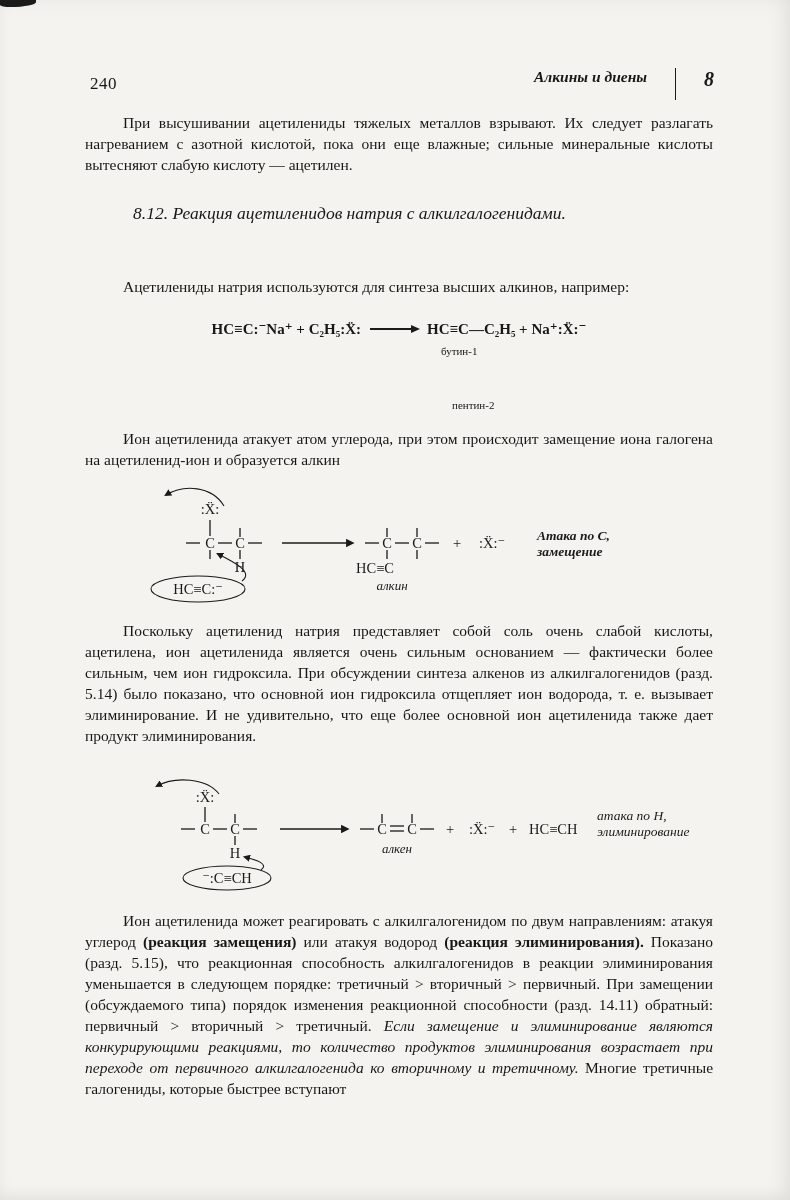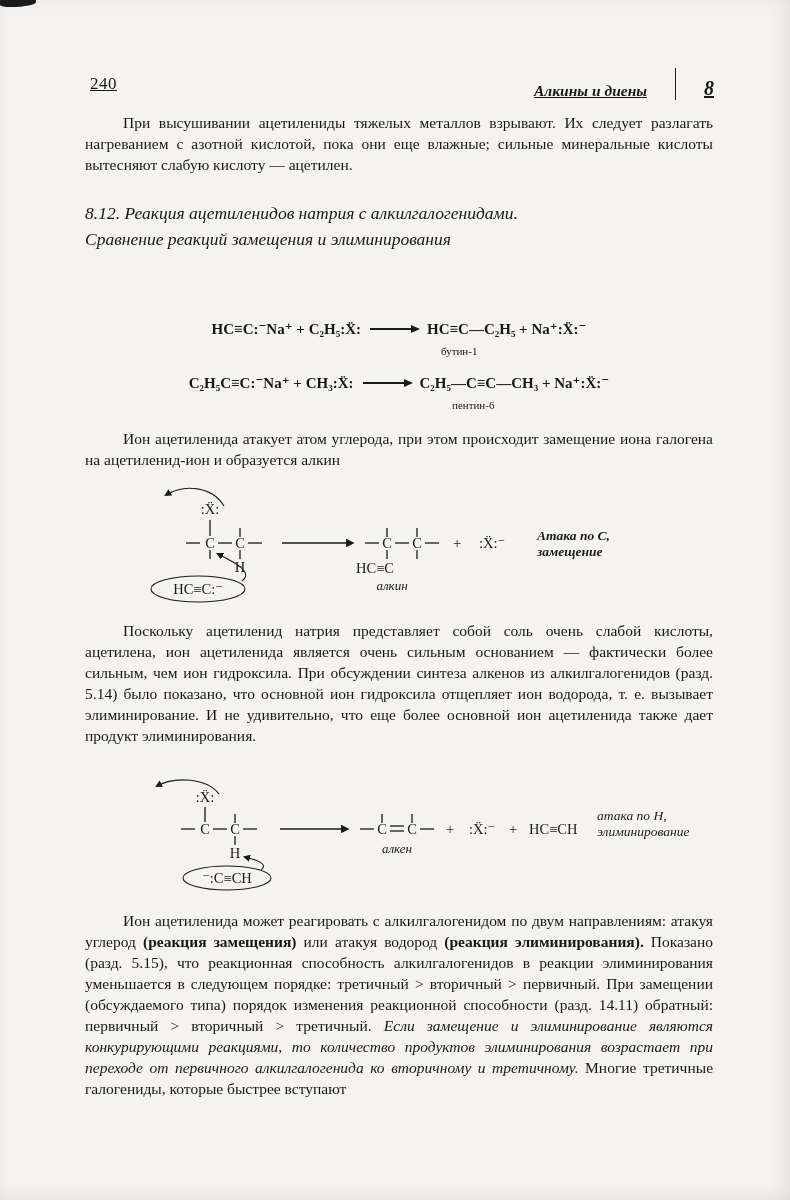--- a/index.html
+++ b/index.html
@@ -14,38 +14,38 @@
   .page {
     position:absolute; inset:0;
     box-shadow: inset -8px 0 18px rgba(0,0,0,0.05), inset 0 -6px 14px rgba(0,0,0,0.04);
   }
   .scan-mark {
     position:absolute; top:0; left:0; width:36px; height:7px;
     background:#1b1b1b; border-radius:0 0 70% 30%;
   }
   .pagehead {
     position:absolute; top:68px; left:90px; right:76px;
-    display:flex; justify-content:space-between; align-items:center;text-decoration:underline;
+    display:flex; justify-content:space-between; align-items:center;
   }
   .pagenum { font-size:17px; letter-spacing:0.5px; }
-  .running { display:flex; align-items:flex-end; gap:28px; font-style:italic; font-weight:bold; }
+  .running { display:flex; align-items:flex-start; gap:28px; font-style:italic; font-weight:bold; }
   .rt { font-size:15.5px; }
   .bar { width:0; height:32px; border-left:1.7px solid #1a1a1a; }
   .ch { font-size:20px; }
   .para {
     position:absolute; left:85px; width:628px;
     font-size:15.5px; line-height:21px;
     text-align:justify; text-indent:38px;
   }
   .sect {
     position:absolute; left:85px; width:640px;
     font-style:italic; font-weight:normal;
     font-size:17.5px; line-height:26px;
   }
-  .sline { display:block; }
+  .sline { display:block;margin-left:48px; }
   .equation {
     position:absolute; left:85px; width:628px;
     display:flex; justify-content:center; align-items:center;
     font-size:15px; white-space:nowrap;font-weight:bold;
   }
   .eq-arrow {
     position:relative; display:inline-block;
     width:48px; height:1.4px; background:#1a1a1a;
     margin:0 9px; vertical-align:middle;
   }
@@ -80,37 +80,32 @@
       <span class="rt">Алкины и диены</span>
       <span class="bar"></span>
       <span class="ch">8</span>
     </span>
   </header>
 
   <p class="para" style="top:112px">При высушивании ацетилениды тяжелых металлов взрывают. Их следует разлагать нагреванием с азотной кислотой, пока они еще влажные; сильные минеральные кислоты вытесняют слабую кислоту — ацетилен.</p>
 
   <h2 class="sect" style="top:200px">
     <span class="sline">8.12. Реакция ацетиленидов натрия с алкилгалогенидами.</span>
-    <span class="sline">Сравнение реакций замещения и элиминирования</span>
   </h2>
 
+  <p class="para" style="top:276px">Ацетилениды натрия используются для синтеза высших алкинов, например:</p>
 
   <div class="equation" style="top:320px">
     <span>HC≡C:⁻Na⁺ + C₂H₅:Ẍ:</span>
     <span class="eq-arrow"></span>
     <span>HC≡C—C₂H₅ + Na⁺:Ẍ:⁻</span>
   </div>
   <div class="eq-label" style="top:345px;left:441px">бутин-1</div>
 
-  <div class="equation" style="top:374px">
-    <span>C₂H₅C≡C:⁻Na⁺ + CH₃:Ẍ:</span>
-    <span class="eq-arrow"></span>
-    <span>C₂H₅—C≡C—CH₃ + Na⁺:Ẍ:⁻</span>
-  </div>
-  <div class="eq-label" style="top:399px;left:452px">пентин-6</div>
+  <div class="eq-label" style="top:399px;left:452px">пентин-2</div>
 
   <p class="para" style="top:428px">Ион ацетиленида атакует атом углерода, при этом происходит замещение иона галогена на ацетиленид-ион и образуется алкин</p>
 
   <svg class="scheme" style="top:482px;left:140px" width="500" height="122" viewBox="0 0 500 122">
     <defs>
       <marker id="ah1" viewBox="0 0 10 10" refX="7" refY="5" markerWidth="6.5" markerHeight="6.5" orient="auto">
         <path d="M0,0 L10,5 L0,10 z" fill="#1a1a1a"></path>
       </marker>
     </defs>
     <text x="70" y="32" text-anchor="middle">:Ẍ:</text>

